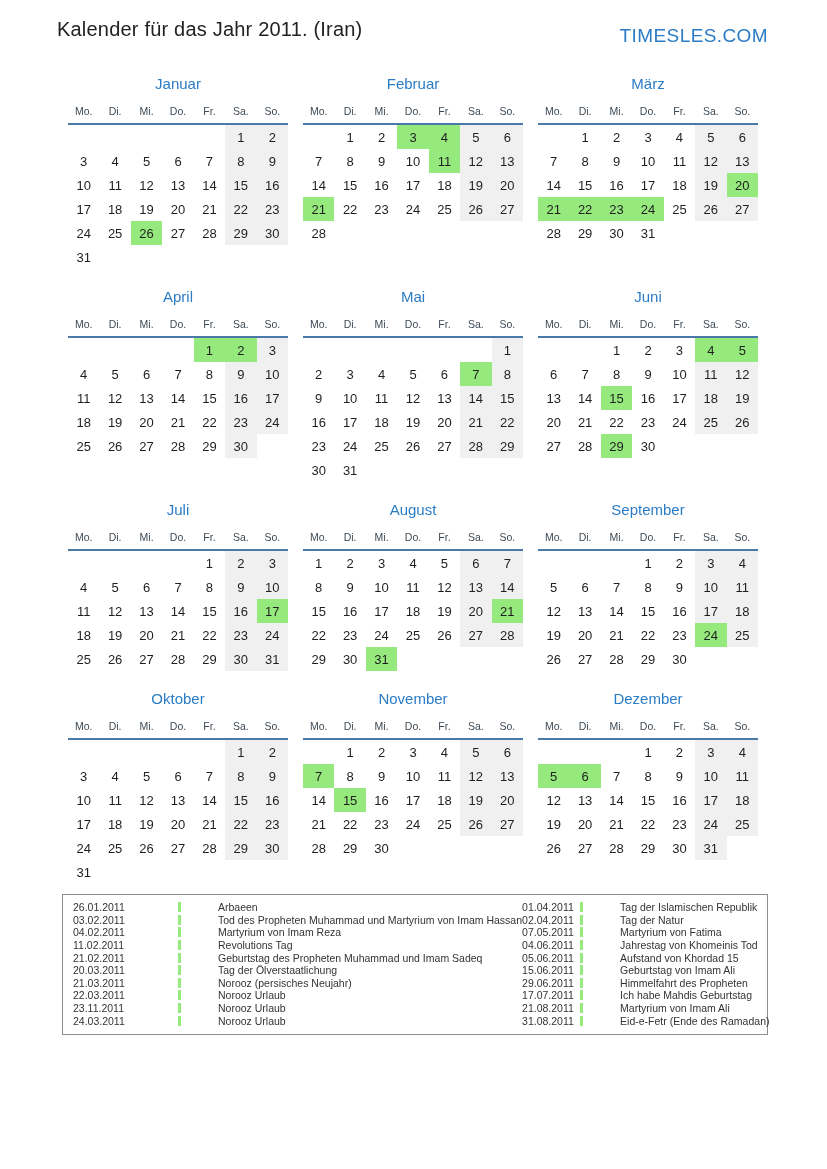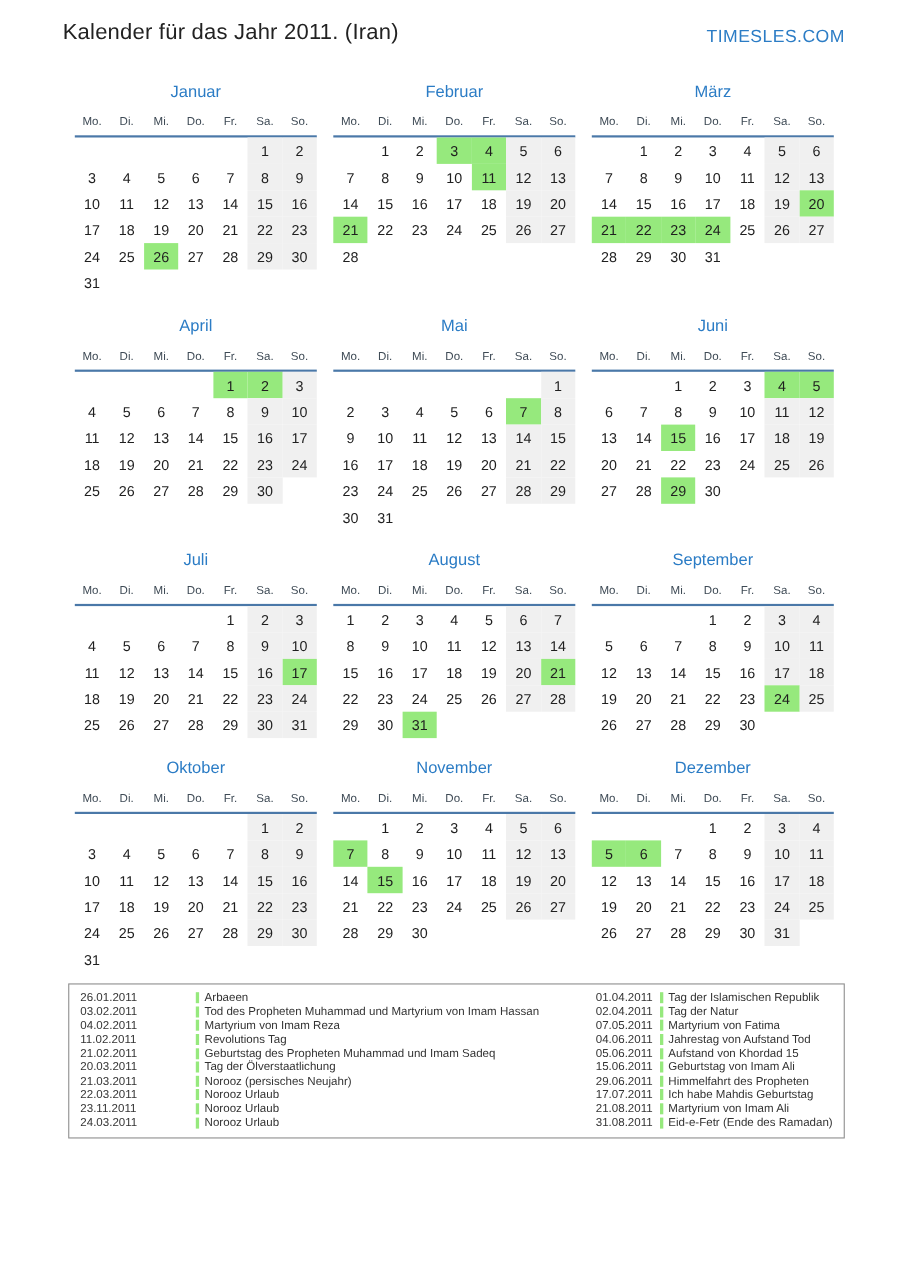--- a/index.html
+++ b/index.html
@@ -16,21 +16,21 @@
   html,body{background:#fff;}
   body{font-family:"Liberation Sans","DejaVu Sans",sans-serif;}
   .page{position:relative;width:827px;height:1044px;background:#fff;overflow:hidden;}
   .header{position:relative;padding-top:20px;height:44px;}
   .header h1{
     position:absolute;left:57px;top:18px;
     font-size:20px;font-weight:500;color:#222;letter-spacing:0.2px;
   }
   .brand{
     position:absolute;right:59px;top:25px;
-    font-size:16px;color:var(--accent);text-decoration:none;letter-spacing:0.4px;
+    font-size:19px;color:var(--accent);text-decoration:none;letter-spacing:0.4px;
     cursor:pointer;
   }
   .months{
     margin:32px 0 0 68px;width:690px;
     display:grid;grid-template-columns:repeat(3,220px);
     column-gap:15px;row-gap:20px;align-items:start;
   }
   .month{width:220px;}
   .month-title{
     text-align:center;color:var(--accent);
@@ -59,21 +59,21 @@
     display:flex;
     align-items:flex-end;
   }
   .legend-col{width:477px;display:flex;flex-direction:column;}
   .legend-col.right{width:auto;flex:1;}
   .legend-row{display:flex;align-items:center;height:12.6px;font-size:10.5px;color:#333;}
   .legend-date{flex:0 0 auto;color:#333;}
   .legend-col .legend-date{width:105px;}
   .legend-col.right .legend-date{width:58px;}
   .legend-bar{flex:0 0 auto;width:3px;height:10px;background:var(--green);margin-right:5px;}
-  .legend-label{white-space:nowrap;}
+  .legend-label{white-space:nowrap;margin-left:32px;}
   .footer-bar{
     margin:113px 0 0 57px;width:713px;height:10px;
     background:var(--footerblue);
   }
 </style>
 </head>
 <body>
 
 <div class="page">
   <div class="header">
@@ -717,21 +717,21 @@
           <span class="legend-label">Tag der Natur</span>
         </div>
         <div class="legend-row">
           <span class="legend-date">07.05.2011</span>
           <span class="legend-bar"></span>
           <span class="legend-label">Martyrium von Fatima</span>
         </div>
         <div class="legend-row">
           <span class="legend-date">04.06.2011</span>
           <span class="legend-bar"></span>
-          <span class="legend-label">Jahrestag von Aufstand Tod</span>
+          <span class="legend-label">Jahrestag von Khomeinis Tod</span>
         </div>
         <div class="legend-row">
           <span class="legend-date">05.06.2011</span>
           <span class="legend-bar"></span>
           <span class="legend-label">Aufstand von Khordad 15</span>
         </div>
         <div class="legend-row">
           <span class="legend-date">15.06.2011</span>
           <span class="legend-bar"></span>
           <span class="legend-label">Geburtstag von Imam Ali</span>

